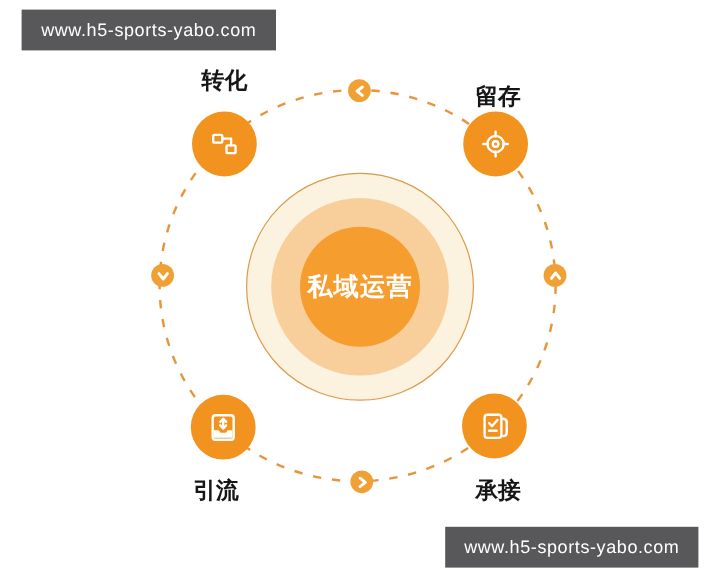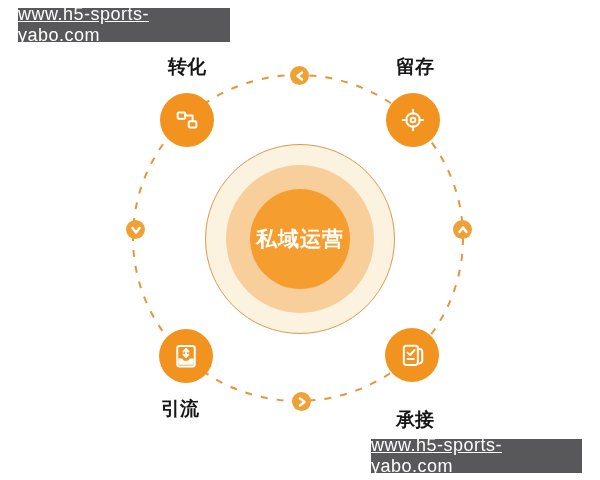--- a/index.html
+++ b/index.html
@@ -1,21 +1,21 @@
 <!DOCTYPE html>
 <html style="--node-orange: #F2931F; --badge-orange: #F0A136; --center-orange: #F59D2F; --ring-mid: #F8CE9B; --ring-outer: #FCF2E0; --ring-border: #DB9A4A; --dash-color: #E6953B; --label-color: #161616; --watermark-bg: #58585A;"><head>
 <meta charset="utf-8">
 <style>
   html,body{margin:0;padding:0;background:#fff;}
   body{font-family:"Liberation Sans","DejaVu Sans",sans-serif;}
   .canvas{position:relative;width:600px;height:480px;background:#ffffff;overflow:hidden;}
 
   
   .watermark{position:absolute;background:var(--watermark-bg,#58585A);color:#fff;
-    font-size:18px;letter-spacing:.5px;display:flex;align-items:center;justify-content:center;text-decoration:underline;}
+    font-size:15px;letter-spacing:.5px;display:flex;align-items:center;justify-content:center;}
   .wm-top{left:18px;top:8px;width:212px;height:34px;}
   .wm-bottom{left:371px;top:439px;width:211px;height:34px;}
 
   
   .orbit-svg{position:absolute;left:0;top:0;width:600px;height:480px;}
   .orbit-svg ellipse{fill:none;stroke:var(--dash-color,#E6953B);stroke-width:2;stroke-dasharray:7 9;}
 
   
   .ring{position:absolute;border-radius:50%;}
   .ring-outer{left:205px;top:144px;width:188px;height:188px;background:var(--ring-outer,#FCF2E0);
@@ -31,23 +31,23 @@
   .node svg{stroke:#fff;fill:none;stroke-width:1.7;stroke-linecap:round;stroke-linejoin:round;}
   .node-tl{left:160px;top:93px;}
   .node-tr{left:386px;top:93px;}
   .node-bl{left:159px;top:329px;}
   .node-br{left:385px;top:328px;}
 
   
   .node-label{position:absolute;width:120px;text-align:center;font-size:19px;font-weight:700;
     color:var(--label-color,#161616);}
   .lbl-tl{left:127px;top:54px;}
-  .lbl-tr{left:355px;top:54px;}
+  .lbl-tr{left:355px;top:68px;}
   .lbl-bl{left:120px;top:396px;}
-  .lbl-br{left:355px;top:407px;}
+  .lbl-br{left:355px;top:396px;}
 
   
   .badge{position:absolute;width:19px;height:19px;border-radius:50%;
     background:var(--badge-orange,#F0A136);display:flex;align-items:center;justify-content:center;}
   .badge svg{stroke:#fff;fill:none;stroke-width:2.4;stroke-linecap:round;stroke-linejoin:round;}
   .badge-top{left:290px;top:66px;}
   .badge-right{left:453px;top:220px;}
   .badge-bottom{left:292px;top:392px;}
   .badge-left{left:126px;top:220px;}
   .rot180{transform:rotate(180deg);}

